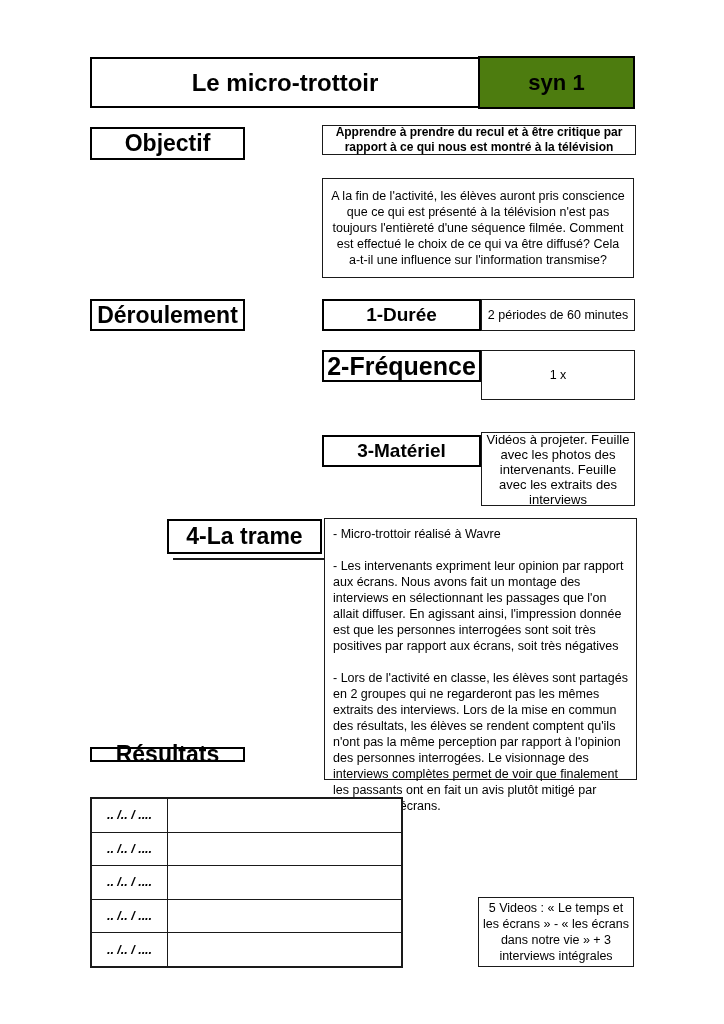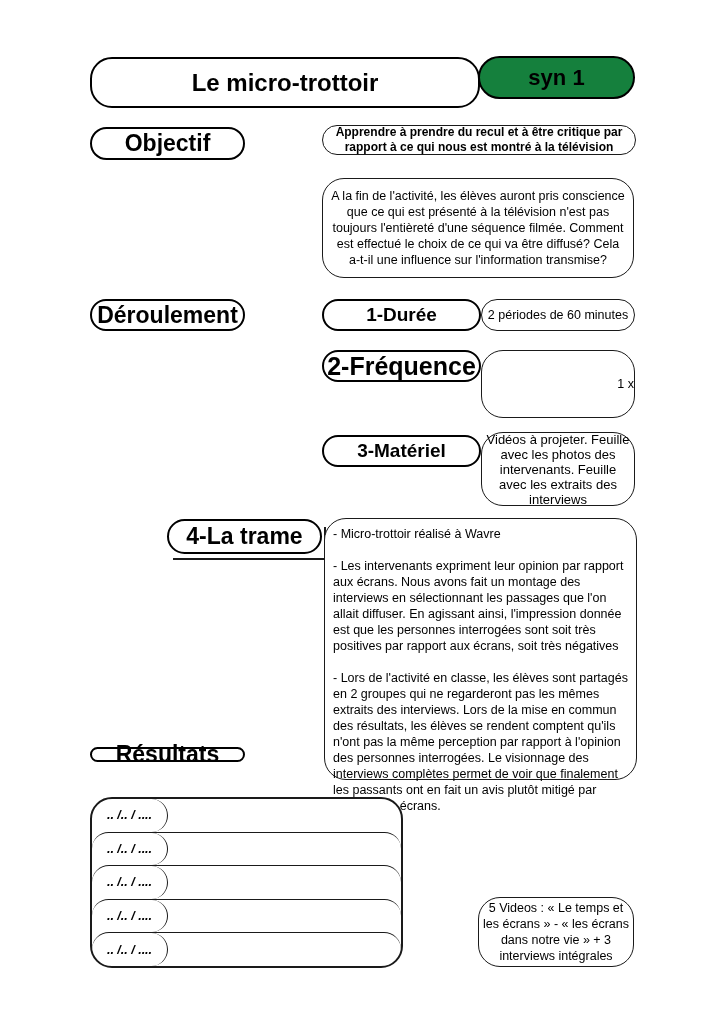--- a/index.html
+++ b/index.html
@@ -1,15 +1,15 @@
 <!DOCTYPE html>
 <html><head>
 <meta charset="utf-8">
 <style>
-  * { margin: 0; padding: 0; box-sizing: border-box; border-radius: 22px; }
+  * { margin: 0; padding: 0; box-sizing: border-box; }
   html, body { background: #ffffff; }
   body { font-family: "Liberation Sans", sans-serif; color: #000; }
   .page {
     position: relative;
     width: 724px;
     height: 1024px;
     background: #fff;
     overflow: hidden;
   }
   .box { position: absolute; background: #fff; }
@@ -53,21 +53,21 @@
   .res-cell-value { flex: 1; }
 </style>
 </head>
 <body>
 
 <div class="page">
 
   <div class="box bordered-2 center-flex" style="left:90px; top:57px; width:390px; height:51px;">
     <span class="title-text">Le micro-trottoir</span>
   </div>
-  <div class="box bordered-2 center-flex" style="left: 478px; top: 56px; width: 157px; height: 43px; background: #15803d;">
+  <div class="box bordered-2 center-flex" style="left: 478px; top: 56px; width: 157px; height: 53px; background: #4d7c0f;">
     <span class="badge-text">syn 1</span>
   </div>
 
   <div class="box bordered-2 center-flex" style="left:90px; top:127px; width:155px; height:33px;">
     <span class="heading">Objectif</span>
   </div>
   <div class="box bordered-1 center-flex small-bold" style="left:322px; top:125px; width:314px; height:30px; padding:2px 4px;">
     <span>Apprendre à prendre du recul et à être critique par rapport à ce qui nous est montré à la télévision</span>
   </div>
   <div class="box bordered-1 center-flex body-text" style="left:322px; top:178px; width:312px; height:100px; padding:4px 8px;">
@@ -81,21 +81,21 @@
   <div class="box bordered-2 center-flex" style="left:322px; top:299px; width:159px; height:32px;">
     <span class="heading" style="font-size:19px;">1-Durée</span>
   </div>
   <div class="box bordered-1 center-flex body-text" style="left:481px; top:299px; width:154px; height:32px;">
     <span>2 périodes de 60 minutes</span>
   </div>
 
   <div class="box bordered-2 center-flex" style="left:322px; top:350px; width:159px; height:32px;">
     <span class="heading" style="font-size:25px;">2-Fréquence</span>
   </div>
-  <div class="box bordered-1 center-flex body-text" style="left:481px; top:350px; width:154px; height:68px;justify-content:flex-end;">
+  <div class="box bordered-1 center-flex body-text" style="left:481px; top:350px; width:154px; height:50px;">
     <span>1 x</span>
   </div>
 
   <div class="box bordered-2 center-flex" style="left:322px; top:435px; width:159px; height:32px;">
     <span class="heading" style="font-size:19px;">3-Matériel</span>
   </div>
   <div class="box bordered-1 center-flex body-text" style="left:481px; top:432px; width:154px; height:74px; padding:2px 4px; font-size:13px; line-height:15px;">
     <span>Vidéos à projeter. Feuille avec les photos des intervenants. Feuille avec les extraits des interviews</span>
   </div>
 

